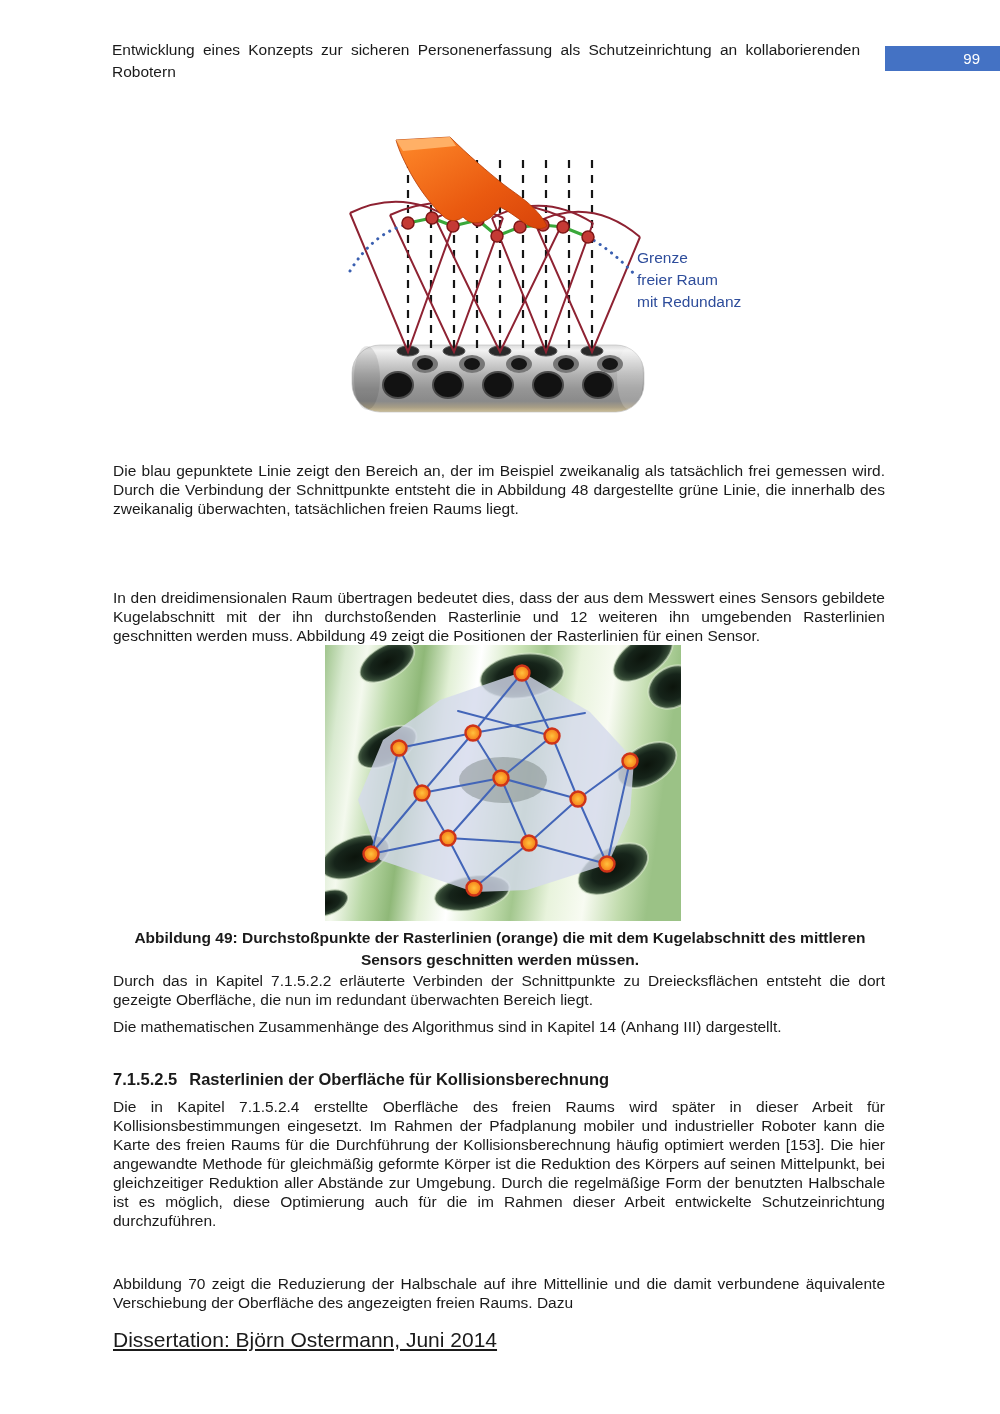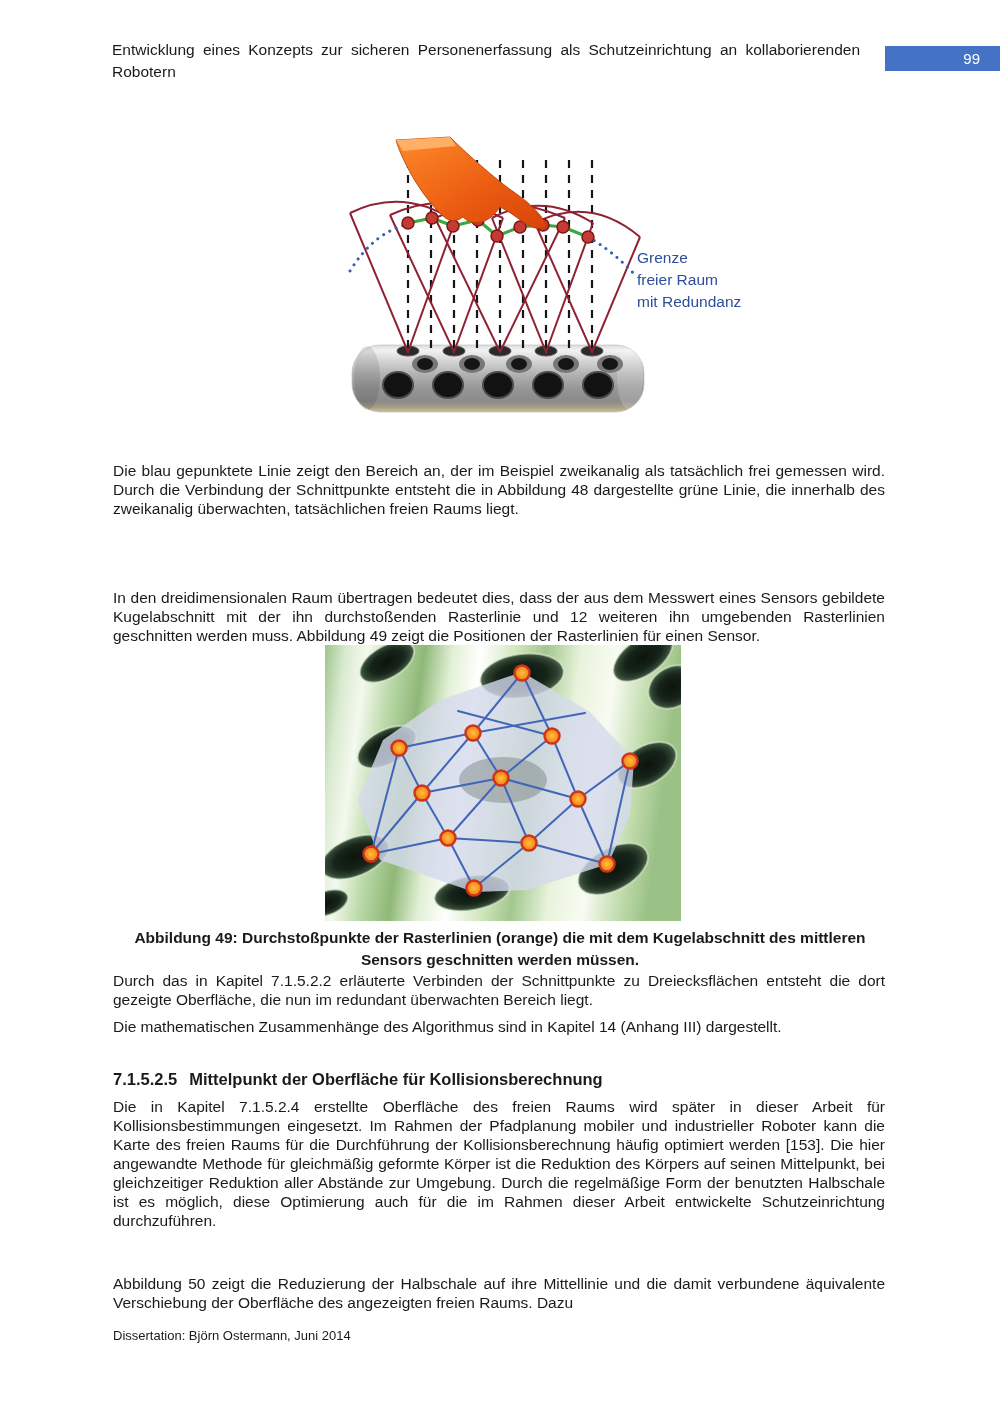--- a/index.html
+++ b/index.html
@@ -20,21 +20,21 @@
   .abs{position:absolute;}
   .header-title{font-size:15.5px;line-height:22px;text-align:justify;}
   .badge{
     background:var(--accent);color:#ffffff;font-size:15px;line-height:25px;
     text-align:right;padding-right:20px;box-sizing:border-box;
   }
   .body-text{font-size:15.5px;line-height:19px;text-align:justify;}
   .caption{font-size:15.5px;line-height:21.8px;font-weight:bold;text-align:center;}
   .heading{font-size:16.5px;font-weight:bold;}
   .heading .num{margin-right:12px;}
-  .footer-text{font-size:13px;}
+  .footer-text{font-size:21px;text-decoration:underline;}
 
   
   .dash{stroke:#161616;stroke-width:2.2;stroke-dasharray:8 7;fill:none;}
   .cone{stroke:var(--cone-red);stroke-width:2;fill:none;}
   .greenline{stroke:var(--green);stroke-width:3;fill:none;stroke-linecap:round;stroke-linejoin:round;}
   .bdot{stroke:var(--boundary-blue);stroke-width:3;fill:none;stroke-dasharray:0.1 7;stroke-linecap:round;}
   .rdot{fill:var(--dot-red);stroke:#7e1616;stroke-width:1.5;}
   .figlabel{fill:var(--figure-label-blue);font-size:15.5px;font-family:"Liberation Sans",sans-serif;}
   
   .mesh{stroke:var(--mesh-blue);stroke-width:2;stroke-linecap:round;}
@@ -267,22 +267,22 @@
     </g>
   </svg>
 
   <div class="abs caption" style="left:113px;top:927px;width:774px;text-align:center;">Abbildung 49: Durchstoßpunkte der Rasterlinien (orange) die mit dem Kugelabschnitt des mittleren Sensors geschnitten werden müssen.</div>
 
   <div class="abs body-text" style="left:113px;top:971px;width:772px;">Durch das in Kapitel 7.1.5.2.2 erläuterte Verbinden der Schnittpunkte zu Dreiecksflächen entsteht die dort gezeigte Oberfläche, die nun im redundant überwachten Bereich liegt.</div>
 
   <div class="abs body-text" style="left:113px;top:1017px;width:772px;">Die mathematischen Zusammenhänge des Algorithmus sind in Kapitel 14 (Anhang III) dargestellt.</div>
 
   <div class="abs heading" style="left:113px;top:1070px;width:772px;">
-    <span class="num">7.1.5.2.5</span><span>Mittelpunkt der Oberfläche für Kollisionsberechnung</span>
+    <span class="num">7.1.5.2.5</span><span>Rasterlinien der Oberfläche für Kollisionsberechnung</span>
   </div>
 
   <div class="abs body-text" style="left:113px;top:1097px;width:772px;">Die in Kapitel 7.1.5.2.4 erstellte Oberfläche des freien Raums wird später in dieser Arbeit für Kollisionsbestimmungen eingesetzt. Im Rahmen der Pfadplanung mobiler und industrieller Roboter kann die Karte des freien Raums für die Durchführung der Kollisionsberechnung häufig optimiert werden [153]. Die hier angewandte Methode für gleichmäßig geformte Körper ist die Reduktion des Körpers auf seinen Mittelpunkt, bei gleichzeitiger Reduktion aller Abstände zur Umgebung. Durch die regelmäßige Form der benutzten Halbschale ist es möglich, diese Optimierung auch für die im Rahmen dieser Arbeit entwickelte Schutzeinrichtung durchzuführen.</div>
 
-  <div class="abs body-text" style="left:113px;top:1274px;width:772px;">Abbildung 50 zeigt die Reduzierung der Halbschale auf ihre Mittellinie und die damit verbundene äquivalente Verschiebung der Oberfläche des angezeigten freien Raums. Dazu</div>
+  <div class="abs body-text" style="left:113px;top:1274px;width:772px;">Abbildung 70 zeigt die Reduzierung der Halbschale auf ihre Mittellinie und die damit verbundene äquivalente Verschiebung der Oberfläche des angezeigten freien Raums. Dazu</div>
 
   <div class="abs footer-text" style="left:113px;top:1328px;width:600px;">Dissertation: Björn Ostermann, Juni 2014</div>
 
 </div>
 
 </body></html>

